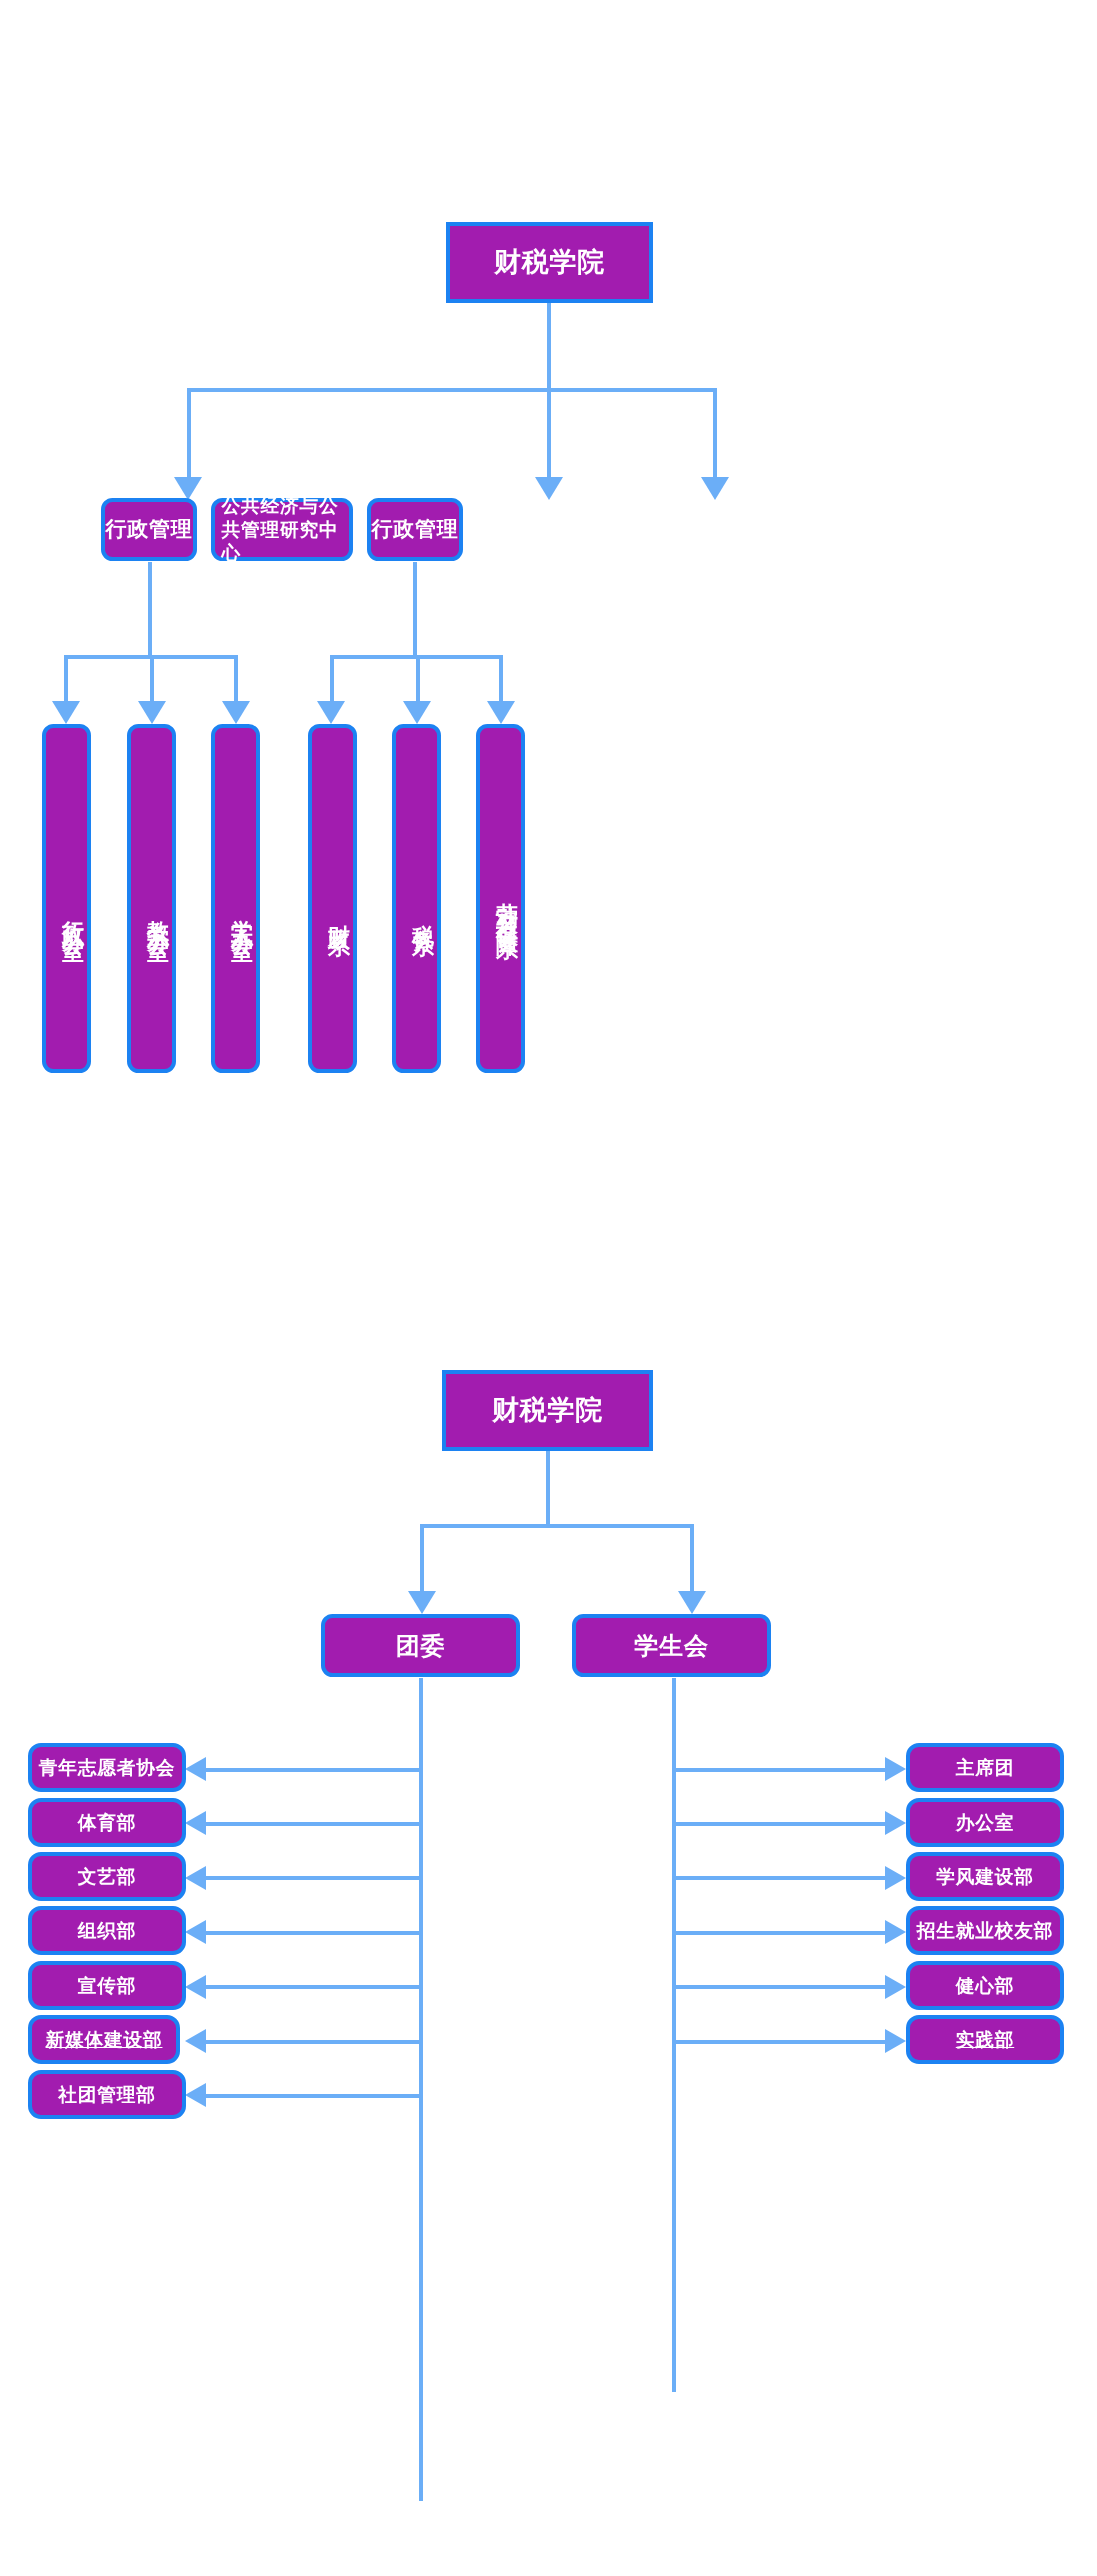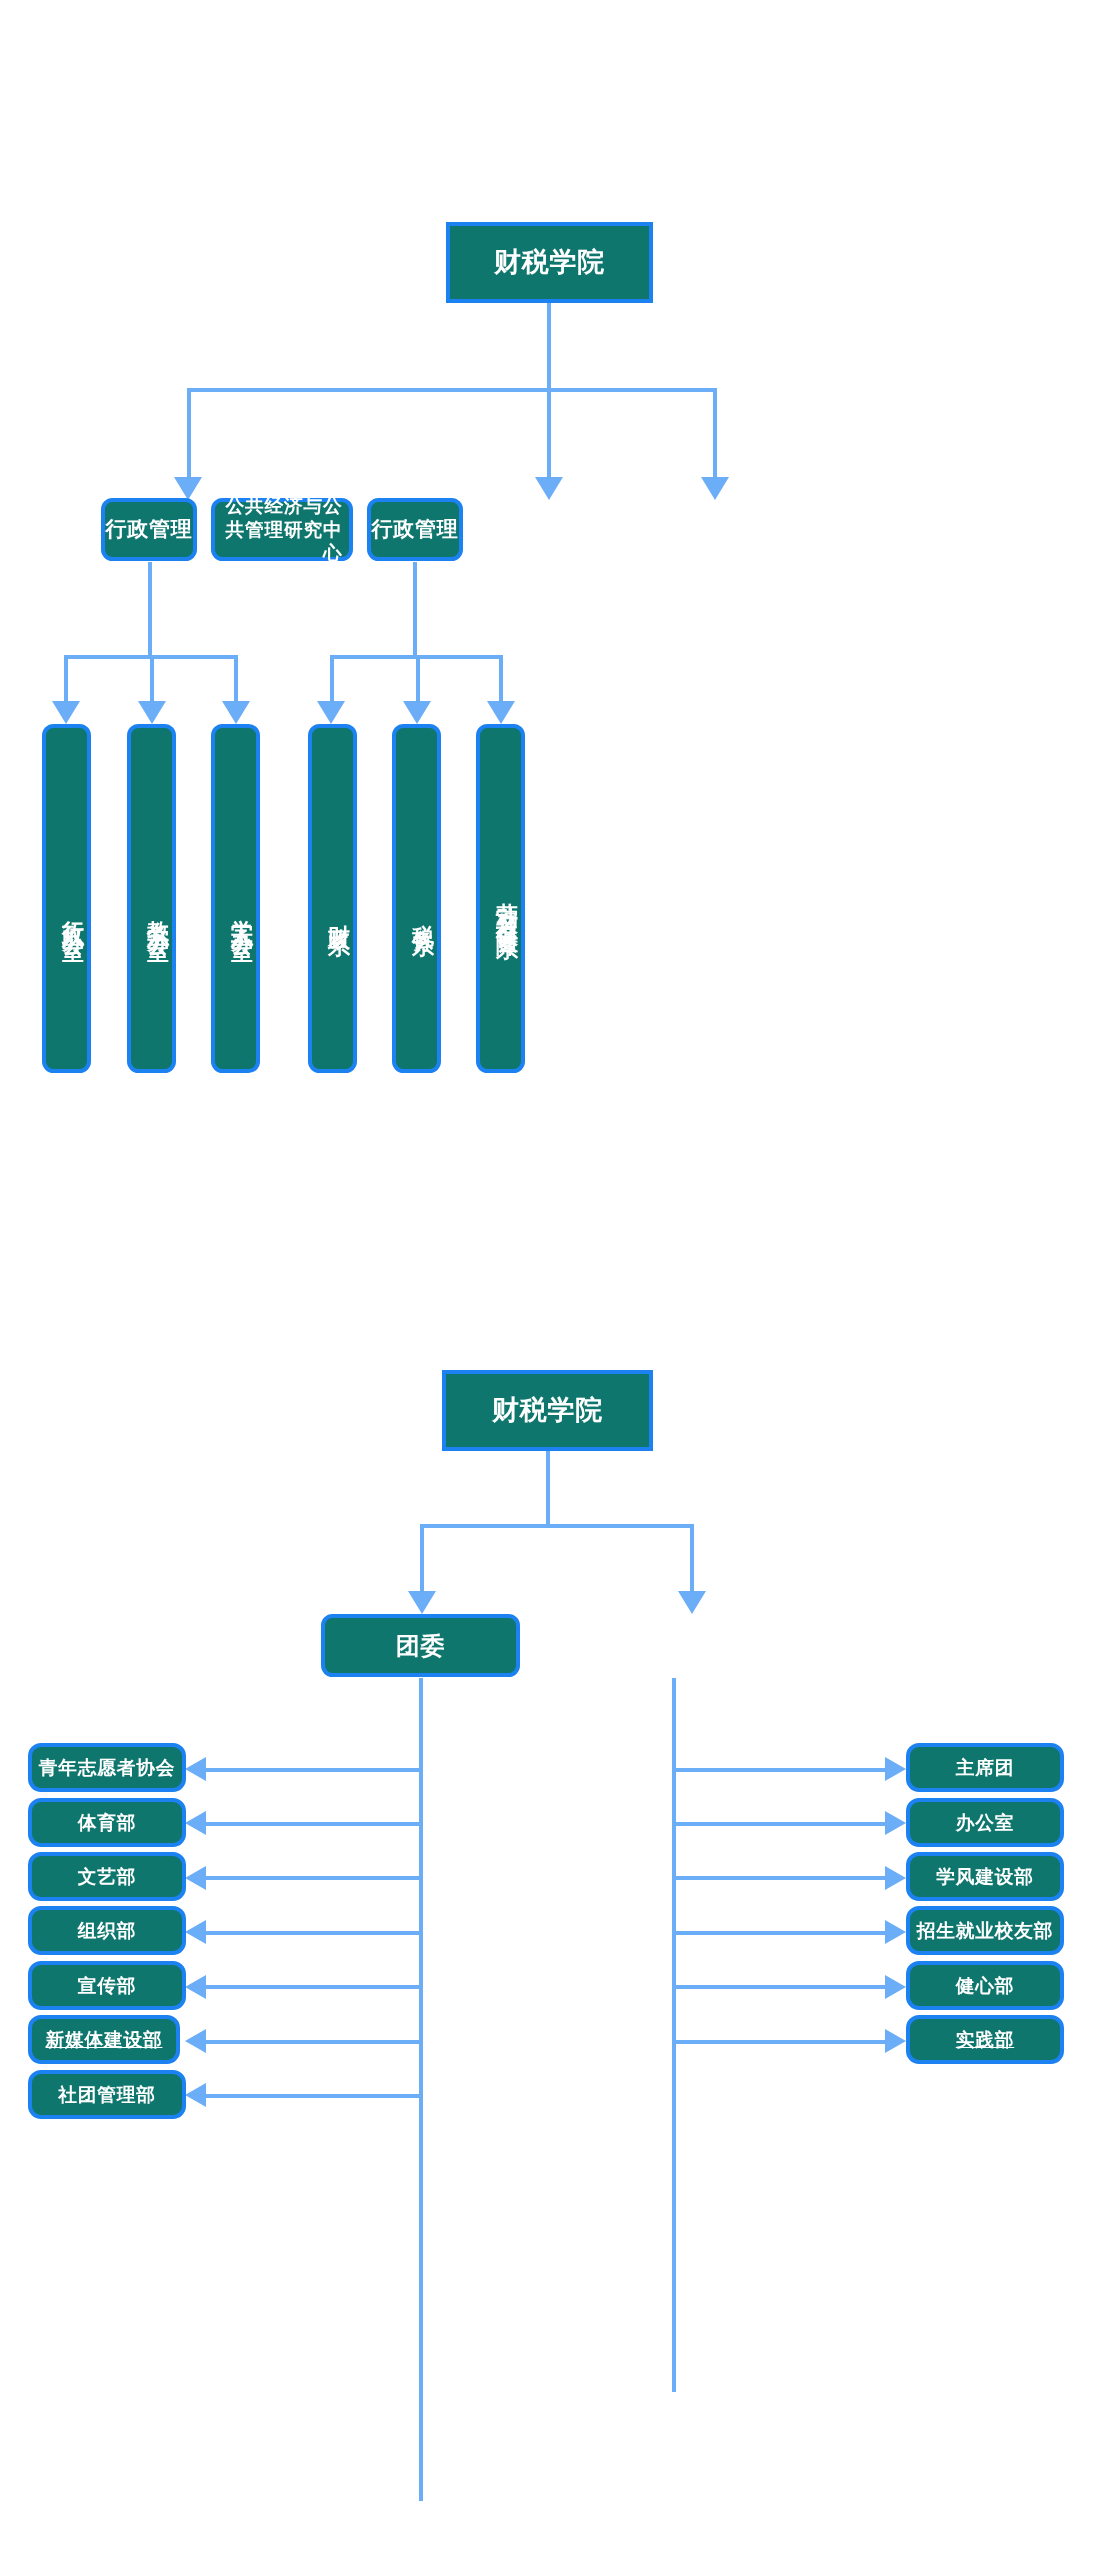--- a/index.html
+++ b/index.html
@@ -35,28 +35,28 @@
     line-height: 1;
     white-space: nowrap;
   }
   #title-1 { top: 106px; }
   #title-2 { top: 1250px; }
 
   
   .node {
     position: absolute;
     box-sizing: border-box;
-    background: #0f766e;
+    background: #a21caf;
     border: 4px solid #1C82F2;
     color: #ffffff;
     font-weight: bold;
     display: flex;
     align-items: center;
     justify-content: center;
-    text-align: right;
+    text-align: left;
     line-height: 1.25;
     letter-spacing: 0.8px;
   }
   .node.square  { border-radius: 0; }
   .node.round   { border-radius: 11.4px; }
   .node.pill    { border-radius: 13px; }
 
   
   .node.vertical {
     writing-mode: vertical-rl;
@@ -167,20 +167,21 @@
   <div class="line-h" style="left:420px; top:1524px; width:274px;"></div>
 
   <div class="line-v" style="left:420px; top:1524px; height:71px;"></div>
   <div class="arrow-down" style="left:408px; top:1591px;"></div>
 
   <div class="line-v" style="left:690px; top:1524px; height:71px;"></div>
   <div class="arrow-down" style="left:678px; top:1591px;"></div>
 
   <div class="node round" style="left:321px; top:1614px; width:199px; height:63px; font-size:24px;">团委</div>
 
+  <div class="node round" style="left:572px; top:1614px; width:199px; height:63px; font-size:24px;">学生会</div>
 
   <div class="line-v" style="left:419px; top:1678px; height:823px;"></div>
 
   <div class="line-h" style="left:206px; top:1768px; width:213px;"></div>
   <div class="arrow-left" style="left:185px; top:1757px;"></div>
 
   <div class="line-h" style="left:206px; top:1822px; width:213px;"></div>
   <div class="arrow-left" style="left:185px; top:1811px;"></div>
 
   <div class="line-h" style="left:206px; top:1876px; width:213px;"></div>

